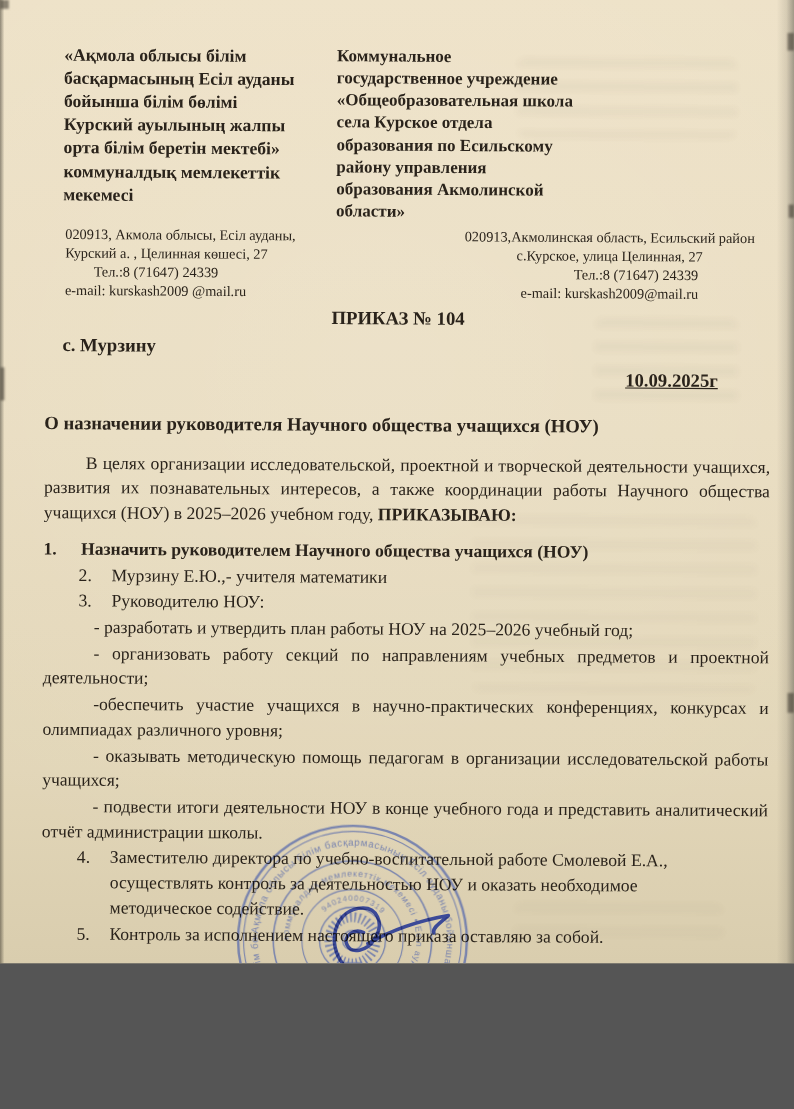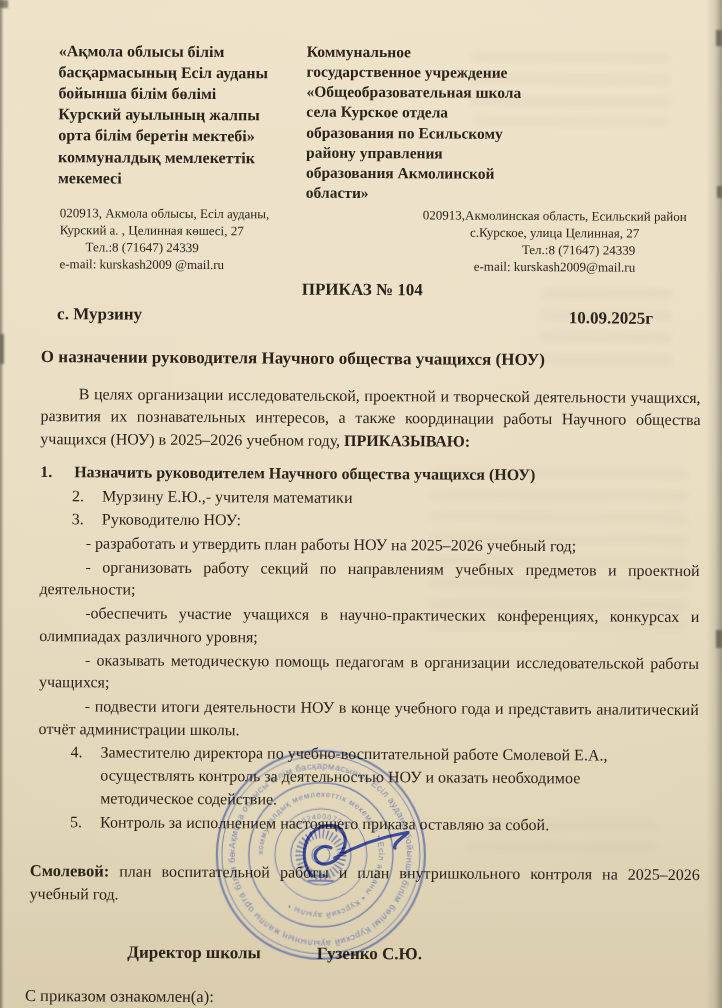--- a/index.html
+++ b/index.html
@@ -1,18 +1,18 @@
 <!DOCTYPE html>
 <html><head>
 <meta charset="utf-8">
 <style>
   html,body{margin:0;padding:0;background:#555;}
   .photo{
     position:relative;
-    width:722px;height:1008px;
+    width:722px;height:876px;
     overflow:hidden;
     font-family:"Liberation Serif", serif;
     color:#2a231b;
     background:
       radial-gradient(130% 95% at 48% 38%, rgba(255,255,255,0.10), rgba(0,0,0,0) 62%),
       linear-gradient(90deg, rgba(62,57,46,0.55) 0px, rgba(62,57,46,0) 4px),
       linear-gradient(270deg, rgba(92,88,78,0.55) 0px, rgba(128,121,106,0.22) 7px, rgba(0,0,0,0) 16px),
       linear-gradient(180deg, #eee2c8 0%, #e9ddc1 45%, #e2d6b8 80%, #d9cdae 100%);
   }
   .content{position:absolute;inset:0;transform:rotate(0.35deg);}
@@ -23,21 +23,21 @@
   .org-ru{width:276px;font-weight:bold;font-size:15.5px;line-height:1.3;margin-left:2px;}
   
   .addr-row{display:flex;margin-top:4px;}
   .addr-kk{width:268px;margin-left:58px;font-size:13px;line-height:1.3;}
   .addr-kk .line:nth-child(3){margin-left:26px;}
   .addr-ru{width:306px;margin-left:auto;margin-right:16px;font-size:13px;line-height:1.3;text-align:center;}
   .addr-ru .line:nth-child(3){padding-left:48px;}
   
   .order-no{text-align:center;font-weight:bold;font-size:17px;margin-top:5px;}
   .place-date{display:flex;justify-content:space-between;margin:6px 70px 0 56px;font-weight:bold;font-size:17px;}
-  .order-date{margin-top:1px;}
+  .order-date{margin-top:29px;text-decoration:underline;}
   .subject{margin:22px 20px 0 40px;font-weight:bold;font-size:17px;}
   
   .intro{margin:16px 22px 0 40px;font-size:16px;line-height:1.42;text-align:justify;text-indent:38px;}
   .list{margin-top:10px;font-size:16px;line-height:1.42;}
   .item{display:flex;margin:0 22px 1px 72px;}
   .item.first{margin-left:40px;font-weight:bold;}
   .item .num{flex:none;width:30px;}
   .item.first .num{width:34px;}
   .item .txt{flex:1;}
   .item.narrow .txt{max-width:552px;}

